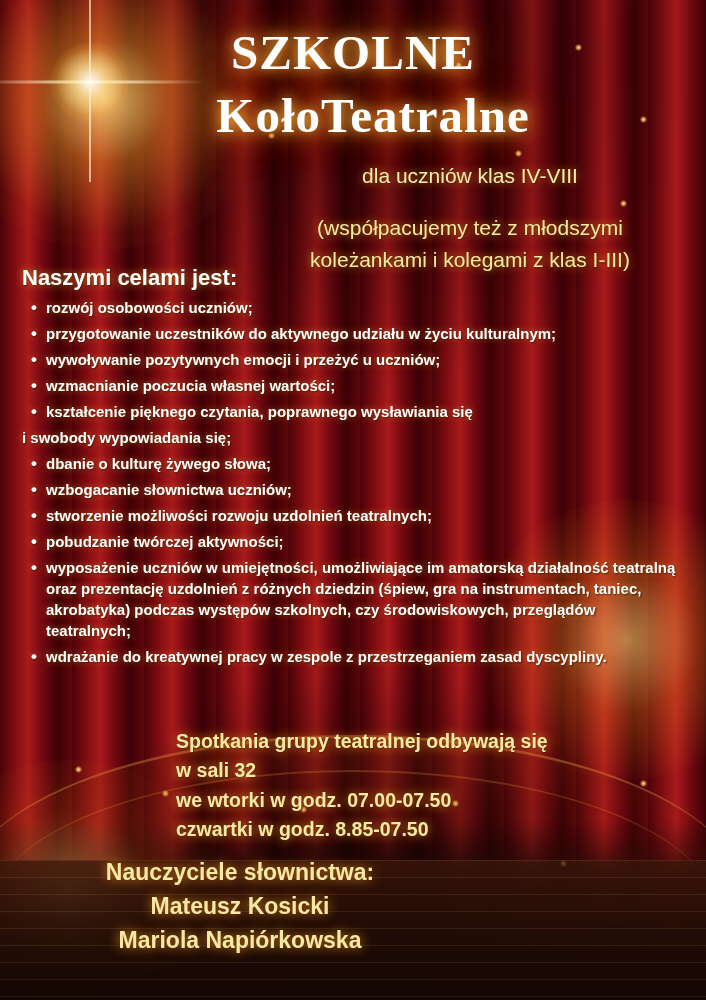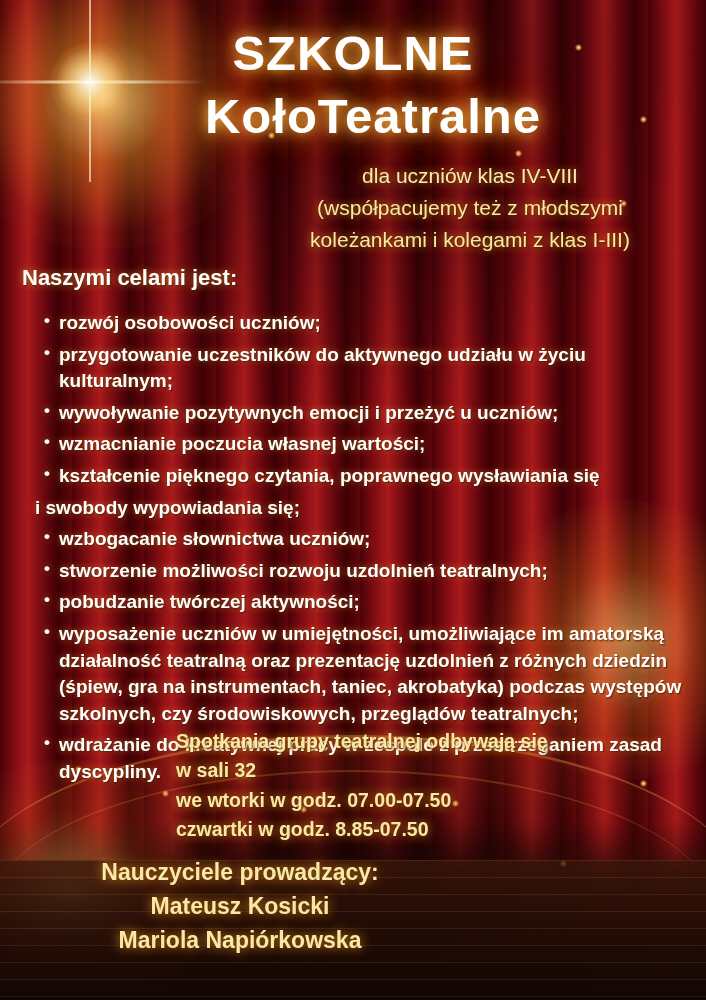--- a/index.html
+++ b/index.html
@@ -135,56 +135,57 @@
     color: #ffffff;
     font-weight: bold;
     font-size: 49px;
     letter-spacing: 1px;
     line-height: 1.28;
     text-shadow:
       0 0 14px rgba(255,190,70,0.95),
       0 0 30px rgba(255,150,30,0.75),
       0 0 55px rgba(255,120,10,0.45),
       2px 2px 3px rgba(80,20,0,0.8);
+    font-family: Liberation Serif, serif;
   }
   .title .line2 { display: block; padding-left: 40px; }
 
   .subtitle {
     position: absolute;
     right: 26px; top: 160px;
     width: 420px;
     text-align: center;
     color: #f7e9a0;
     font-weight: normal;
     font-size: 21px;
     line-height: 1.52;
     text-shadow: 0 0 10px rgba(255,170,40,0.75), 1px 1px 2px rgba(60,10,0,0.9);
   }
   .subtitle .s1 { display:block; color:#f9ecae; }
-  .subtitle .s2 { display:block; }
+  .subtitle .s2 { display:block;margin-top:20px; }
 
   .goals-heading {
     position: absolute;
     left: 22px; top: 265px;
     color: #ffffff;
     font-weight: bold;
     font-size: 22px;
     text-shadow: 0 0 9px rgba(255,170,50,0.7), 1px 1px 2px rgba(50,8,0,0.9);
   }
 
   .goals {
     position: absolute;
     left: 22px; top: 297px;
     width: 662px;
-    margin: 13px;
+    margin: 0;
     padding: 0;
     list-style: none;
     color: #ffffff;
     font-weight: bold;
-    font-size: 19px;
+    font-size: 15px;
     line-height: 1.40;
     text-shadow: 0 0 7px rgba(255,160,50,0.55), 1px 1px 2px rgba(45,8,0,0.9);
   }
   .goals li {
     position: relative;
     padding-left: 24px;
     margin-bottom: 5px;
   }
   .goals li::before {
     content: "•";
@@ -266,34 +267,35 @@
 
     <div class="goals-heading">Naszymi celami jest:</div>
 
     <ul class="goals">
       <li>rozwój osobowości uczniów;</li>
       <li>przygotowanie uczestników do aktywnego udziału w życiu kulturalnym;</li>
       <li> wywoływanie pozytywnych emocji i przeżyć u uczniów;</li>
       <li>wzmacnianie poczucia własnej wartości;</li>
       <li>kształcenie pięknego czytania, poprawnego wysławiania się</li>
       <li class="nobullet">i swobody wypowiadania się;</li>
+      <li>dbanie o kulturę żywego słowa;</li>
       <li> wzbogacanie słownictwa uczniów;</li>
       <li>stworzenie możliwości rozwoju uzdolnień teatralnych;</li>
       <li>pobudzanie twórczej aktywności;</li>
       <li>wyposażenie uczniów w umiejętności, umożliwiające im amatorską działalność teatralną oraz prezentację uzdolnień z różnych dziedzin (śpiew,  gra na instrumentach, taniec, akrobatyka) podczas występów szkolnych,  czy środowiskowych,  przeglądów teatralnych;</li>
       <li>wdrażanie do kreatywnej pracy w zespole z przestrzeganiem zasad dyscypliny.</li>
     </ul>
 
     <div class="meetings">
       <span>Spotkania grupy teatralnej odbywają się</span>
       <span>w sali 32</span>
       <span>we wtorki w godz. 07.00-07.50</span>
       <span>czwartki w godz. 8.85-07.50</span>
     </div>
 
     <div class="teachers">
-      <span>Nauczyciele prowadzący:</span>
+      <span>Nauczyciele słownictwa:</span>
       <span>Mateusz Kosicki</span>
       <span>Mariola Napiórkowska</span>
     </div>
 
   </div>
 </div>
 
 </body></html>

